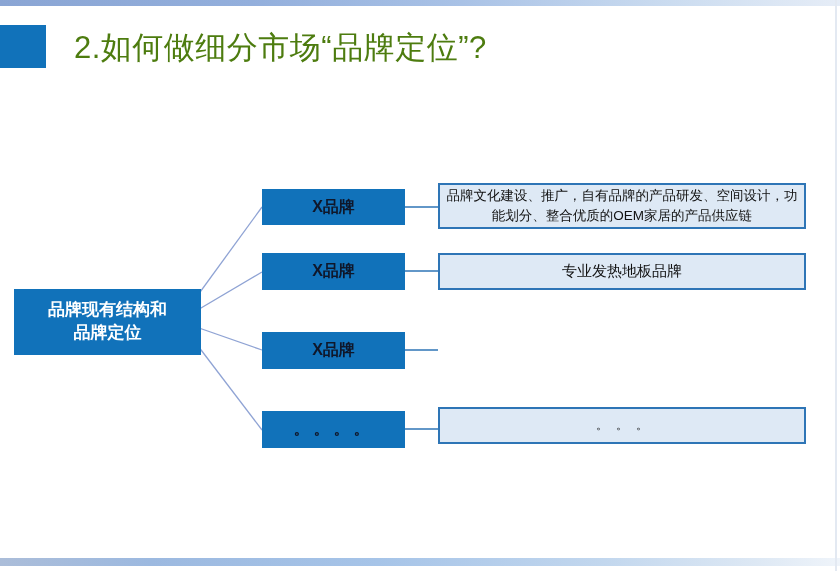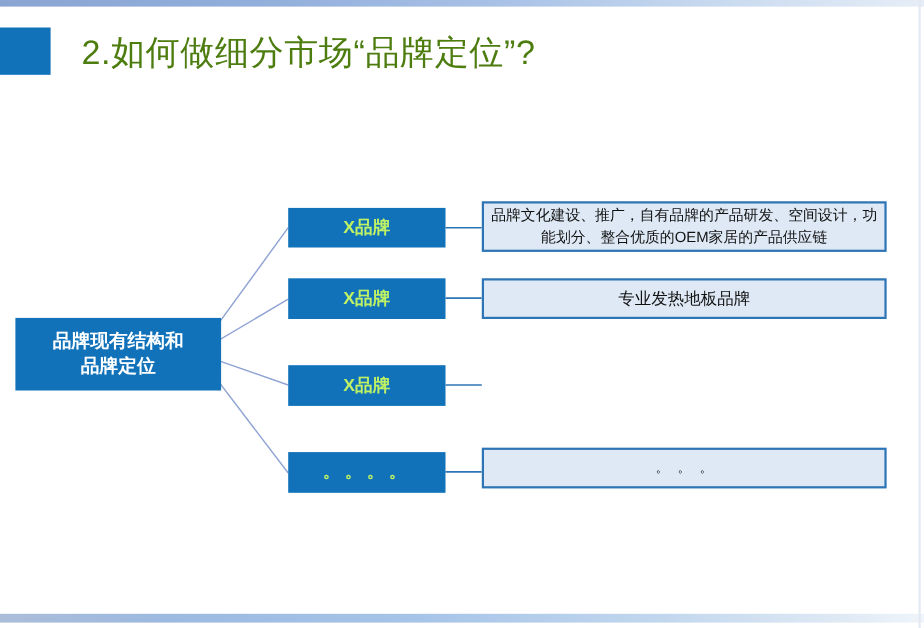--- a/index.html
+++ b/index.html
@@ -16,21 +16,21 @@
   .page-title{position:absolute;left:74px;top:27px;font-size:31px;font-weight:normal;color:#4d7c0f;white-space:nowrap;letter-spacing:0.5px;}
   .subtitle{position:absolute;left:30px;top:95px;font-size:17px;color:#111111;white-space:nowrap;}
   .subtitle .bold{font-weight:bold;}
 
   .root-box{position:absolute;left:14px;top:289px;width:187px;height:66px;background:#1172BA;
     display:flex;flex-direction:column;align-items:center;justify-content:center;
     color:#ffffff;font-weight:bold;font-size:17px;line-height:1.35;text-align:center;}
 
   .branch-box{position:absolute;left:262px;width:143px;background:#1172BA;
     display:flex;align-items:center;justify-content:center;
-    color:#bef264;font-weight:bold;font-size:16px;text-align:center;}
+    color:#0f172a;font-weight:bold;font-size:16px;text-align:center;}
   .branch-1{top:189px;height:36px;}
   .branch-2{top:253px;height:37px;}
   .branch-3{top:332px;height:37px;}
   .branch-4{top:411px;height:37px;letter-spacing:4px;}
 
   .desc-box{position:absolute;left:438px;width:368px;background:#DEE9F5;border:2px solid #2E75B6;
     box-sizing:border-box;display:flex;align-items:center;justify-content:center;
     color:#111111;text-align:center;}
   .desc-1{top:183px;height:46px;font-size:13.5px;line-height:1.5;padding:0 6px;}
   .desc-2{top:253px;height:37px;font-size:15px;}

